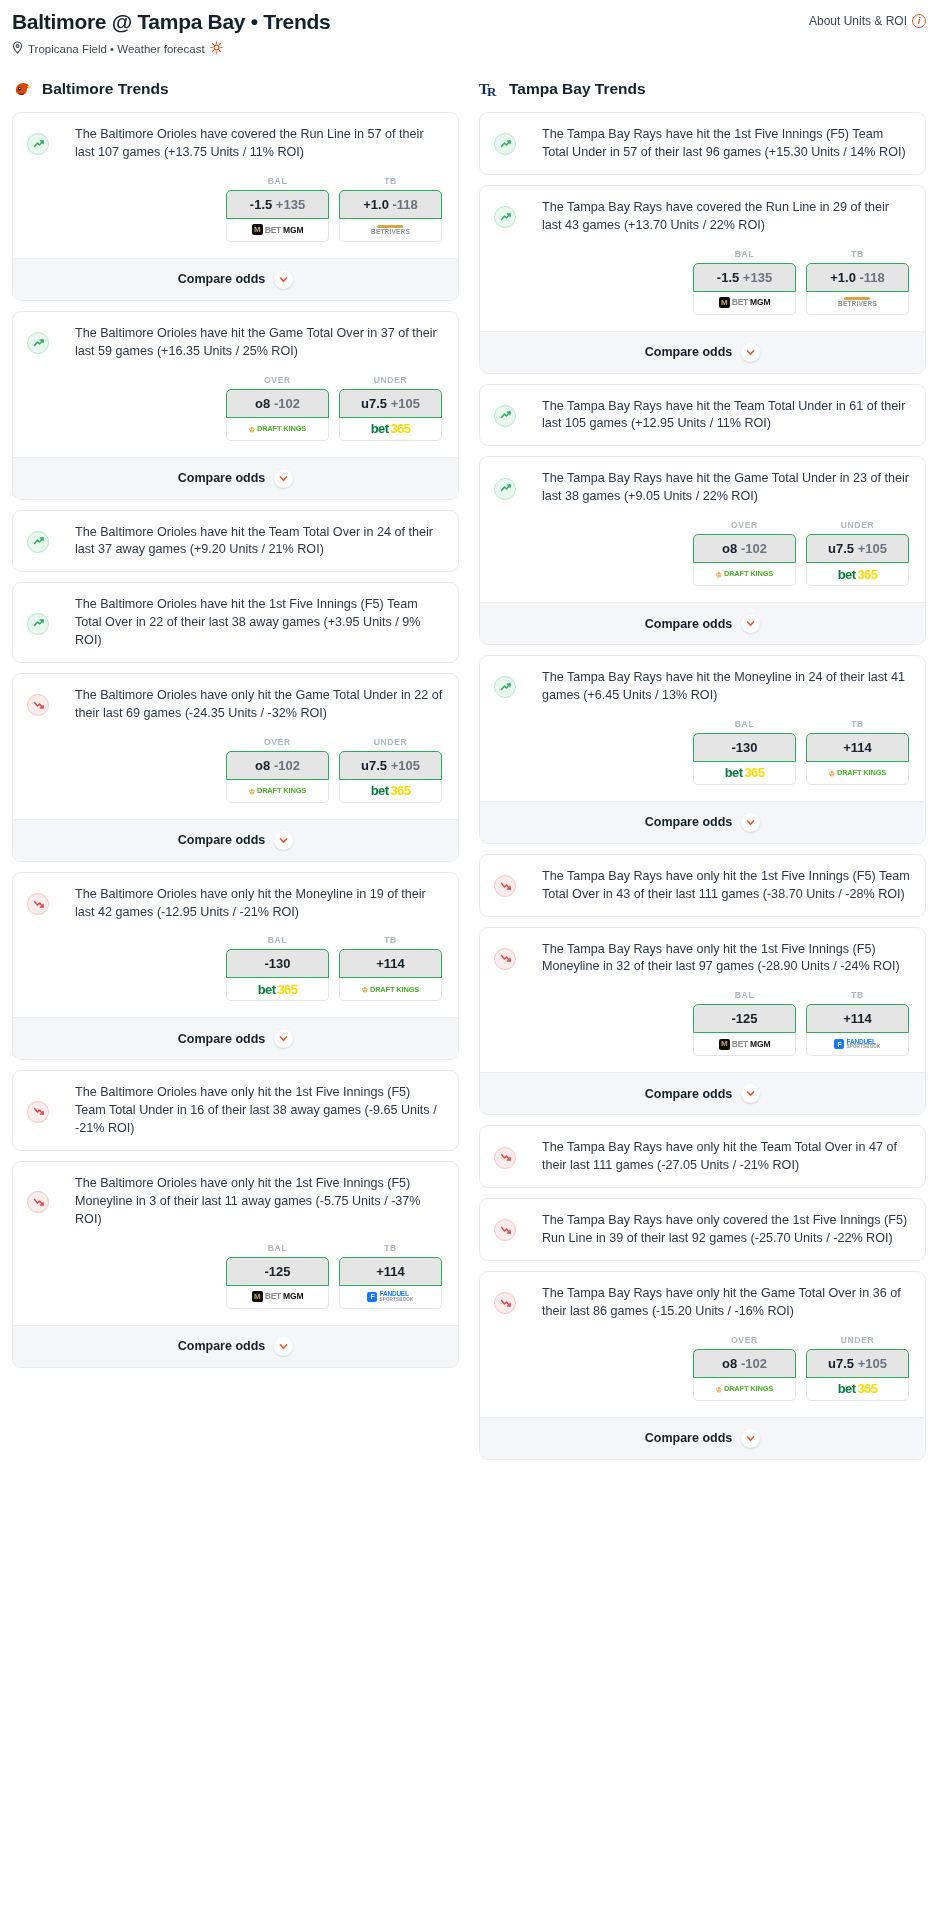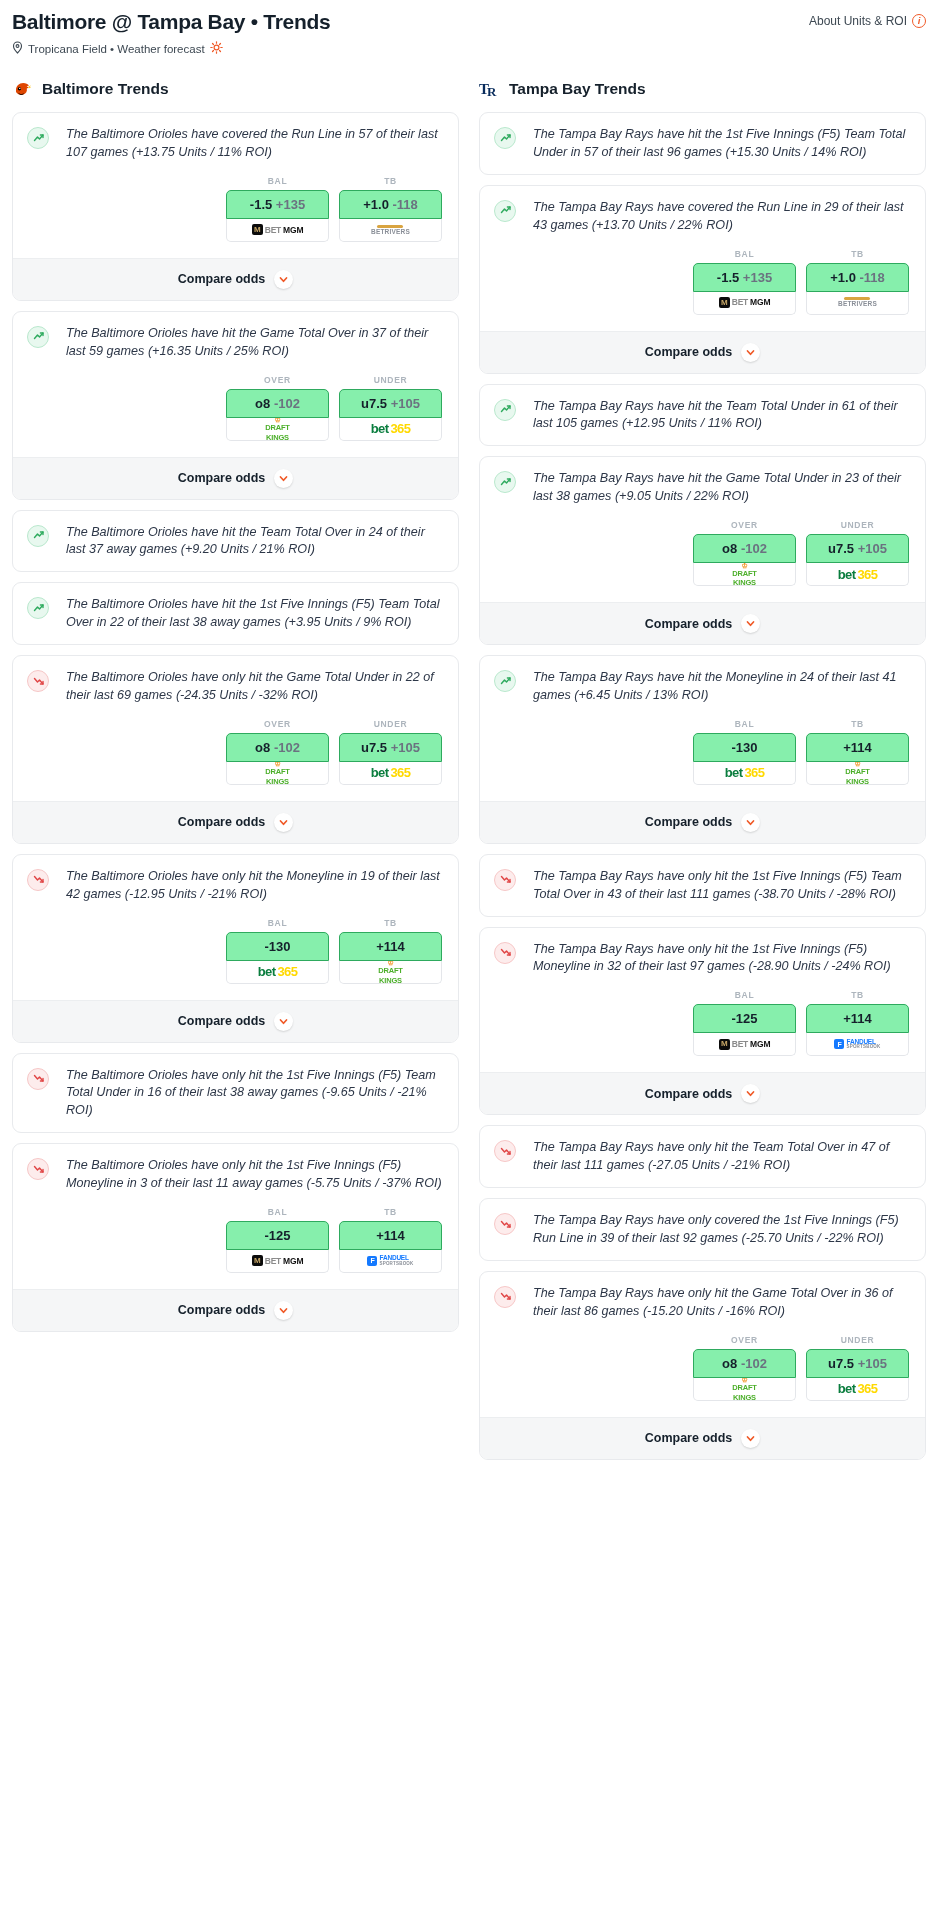--- a/index.html
+++ b/index.html
@@ -43,61 +43,61 @@
   
   .logo { width: 22px; height: 22px; flex: 0 0 22px; position: relative; }
   .logo-bal svg, .logo-tb svg { display: block; }
 
   
   .card {
     border: 1px solid #e8eaed; border-radius: 9px;
     background: #fff; margin-bottom: 10px; overflow: hidden;
   }
   .card-body { padding: 13px 14px 12px 14px; }
-  .trend-row { display: flex; gap: 17px; align-items: flex-start; font-style: italic; }
+  .trend-row { display: flex; gap: 26px; align-items: center; }
   .trend-icon {
     width: 22px; height: 22px; flex: 0 0 22px; border-radius: 50%;
     display: flex; align-items: center; justify-content: center; margin-top: 1px;
   }
   .trend-icon.up { background: #e8f8ef; border: 1px solid #b9e8cd; }
   .trend-icon.down { background: #fdecec; border: 1px solid #f6c7c7; }
   .trend-text { font-size: 12.6px; line-height: 1.42; color: #2d3748; }
 
   
   .odds-wrap { display: flex; justify-content: flex-end; gap: 10px; padding: 14px 2px 4px 2px; }
   .odds-col { width: 103px; }
   .odds-label {
     text-align: center; font-size: 8.5px; letter-spacing: 0.7px;
     color: #adb5bd; font-weight: 600; margin-bottom: 4px;
   }
   .odds-box {
     border: 1px solid #2eaa5e; border-radius: 5px 5px 0 0;
     text-align: center; padding: 6px 2px; font-size: 13px; font-weight: 700; color: #15202b;
-    background: #86efac; cursor: pointer;
+    background: #e5e5e5; cursor: pointer;
   }
   .odds-box .juice { color: #6b7280; font-weight: 600; }
   .book-box {
     border: 1px solid #e4e6ea; border-top: none; border-radius: 0 0 5px 5px;
     height: 23px; display: flex; align-items: center; justify-content: center;
     background: #fff; cursor: pointer; overflow: hidden;
   }
 
   
   .bk { font-size: 8.5px; font-weight: 800; letter-spacing: -0.2px; line-height: 1; display: flex; align-items: center; gap: 2px; }
   .bk-betmgm .sq {
     width: 11px; height: 11px; border-radius: 2px; background: #0b0b0b;
     display: flex; align-items: center; justify-content: center;
   }
   .bk-betmgm .sq span { color: #c6a667; font-size: 8px; font-weight: 800; }
   .bk-betmgm .t1 { color: #8a8a8a; }
   .bk-betmgm .t2 { color: #111; }
   .bk-betrivers { display: flex; flex-direction: column; align-items: center; gap: 1px; }
   .bk-betrivers .wave { width: 26px; height: 3px; background: #d9a441; border-radius: 2px; }
   .bk-betrivers .txt { font-size: 6.5px; font-weight: 800; color: #8a8f98; letter-spacing: 0.2px; }
-  .bk-dk { display: flex; flex-direction: column; align-items: center; line-height: 1; }
+  .bk-dk { display: flex; flex-direction: row; align-items: center; line-height: 1; }
   .bk-dk .crown { font-size: 7px; color: #f2921d; margin-bottom: -1px; }
   .bk-dk .d1 { font-size: 7.5px; font-weight: 800; color: #4caf2a; letter-spacing: -0.2px; }
   .bk-dk .d2 { font-size: 7.5px; font-weight: 800; color: #4caf2a; letter-spacing: -0.2px; }
   .bk-365 { font-size: 13px; font-weight: 800; letter-spacing: -0.6px; }
   .bk-365 .g { color: #0a7d3e; }
   .bk-365 .y { color: #ffd900; }
   .bk-fd { display: flex; align-items: center; gap: 2px; }
   .bk-fd .fdsq {
     width: 10px; height: 10px; border-radius: 2px; background: #1479ff;
     display: flex; align-items: center; justify-content: center;

